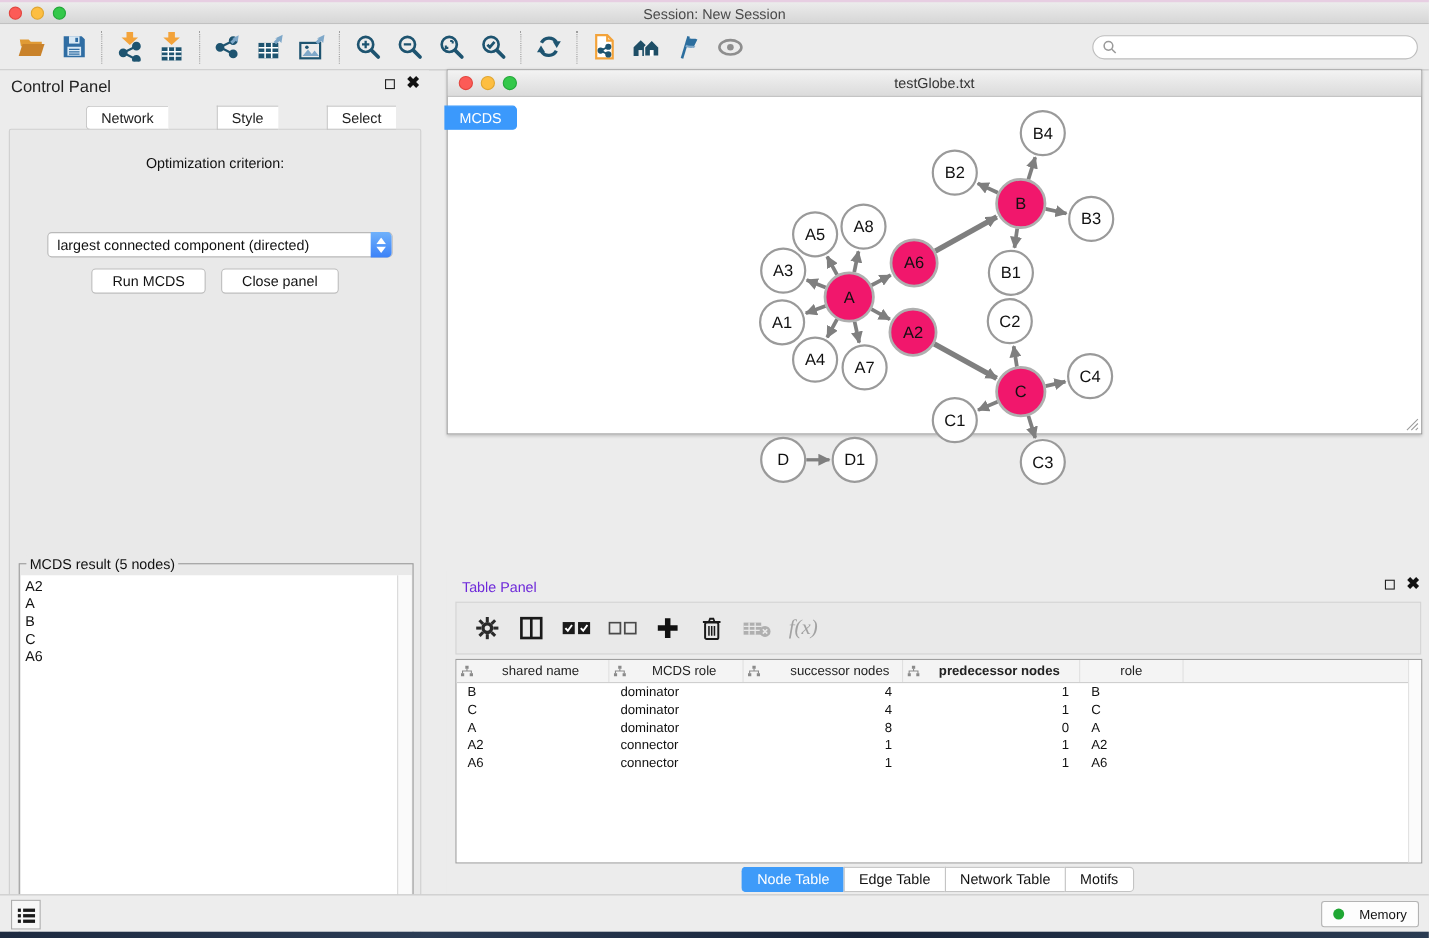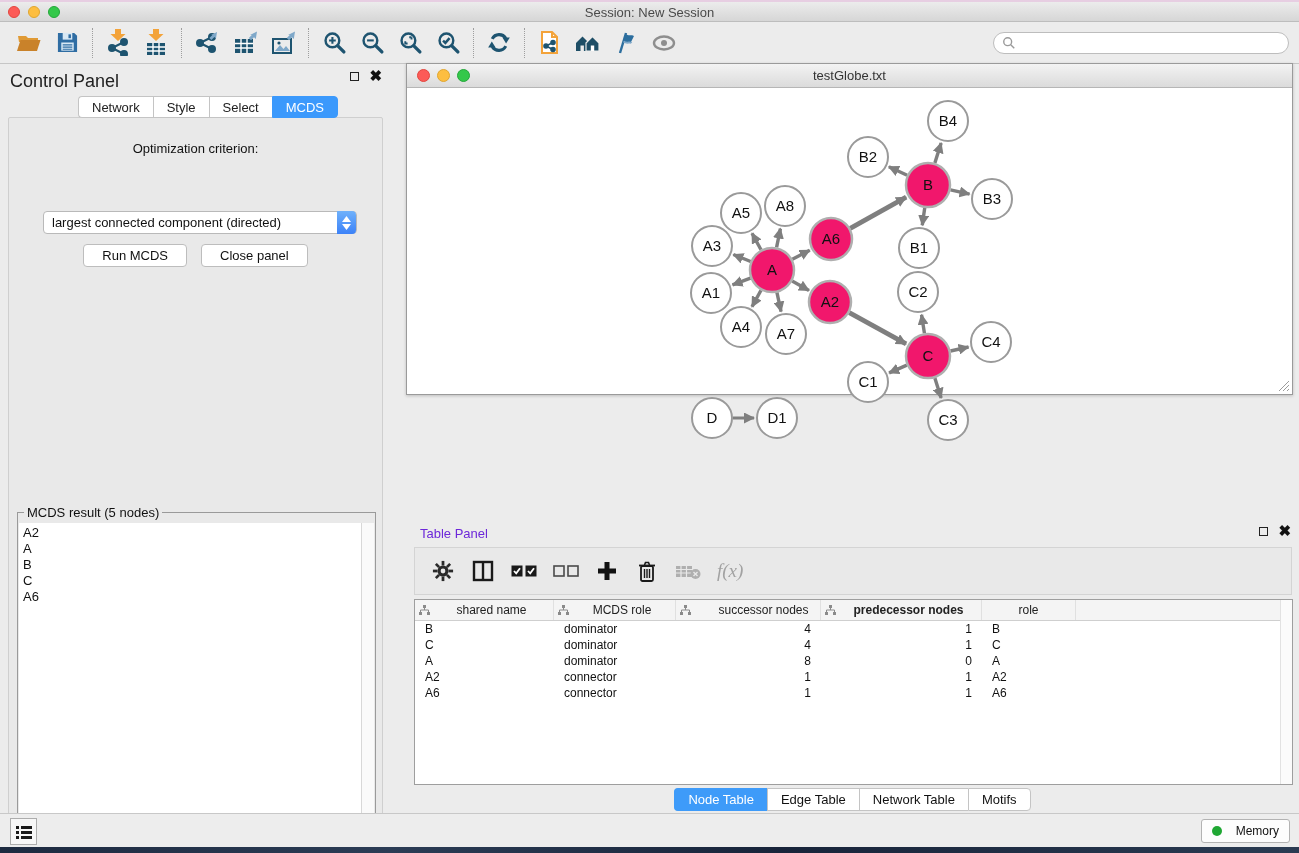--- a/index.html
+++ b/index.html
@@ -24,25 +24,25 @@
     background:#ECECEC; border-bottom:1px solid #C6C6C6; display:flex; align-items:center; padding-left:10px; }
   .tbtn { width:38px; height:34px; display:flex; align-items:center; justify-content:center; }
   .tsep { width:1px; height:30px; margin:0 6px; border-left:1px dotted #9E9E9E; }
   .searchbox { position:absolute; right:10px; top:10px; width:296px; height:22px;
     background:#fff; border:1px solid #BDBDBD; border-radius:12px; display:flex; align-items:center; padding-left:8px; }
   .searchbox input { border:none; outline:none; flex:1; font-size:12px; height:18px; background:transparent; }
 
   
   .control-panel { position:absolute; left:0; top:64px; width:390px; height:749px; background:#ECECEC; }
   .cp-header { position:relative; height:28px; }
-  .cp-title { position:absolute; left:10px; top:7px; font-size:18px; color:#222; }
+  .cp-title { position:absolute; left:10px; top:7px; font-size:15px; color:#222; }
   .win-icons { position:absolute; right:8px; top:6px; display:flex; gap:10px; align-items:center; }
   .float-icon { width:9px; height:9px; border:1.5px solid #222; display:inline-block; }
   .close-icon { font-size:15px; font-weight:bold; color:#111; line-height:12px; }
-  .cp-tabs { position:absolute; left:78px; top:32px; height:22px; display:flex; z-index:2; }
+  .cp-tabs { position:absolute; left:78px; top:32px; height:22px; display:flex; z-index:2;gap:44px; }
   .cp-tab { height:22px; padding:0 13px; font-size:13px; line-height:21px; background:#fff;
     border:1px solid #C4C4C4; border-right:none; color:#222; }
   .cp-tab:first-child { border-radius:4px 0 0 4px; }
   .cp-tab:last-child { border-right:1px solid #C4C4C4; border-radius:0 4px 4px 0; }
   .cp-tab.active { background:#3B99FC; border-color:#3B99FC; color:#fff; }
   .cp-body { position:absolute; left:8px; top:53px; width:375px; height:750px;
     background:#E9E9E9; border:1px solid #CFCFCF; border-radius:2px; }
   .opt-label { margin-top:23px; text-align:center; font-size:13px; color:#111; }
   .selectbox { position:absolute; left:34px; top:93px; width:314px; height:23px; background:#fff;
     border:1px solid #B9B9B9; border-radius:4px; font-size:13px; line-height:21px; padding-left:8px; }

